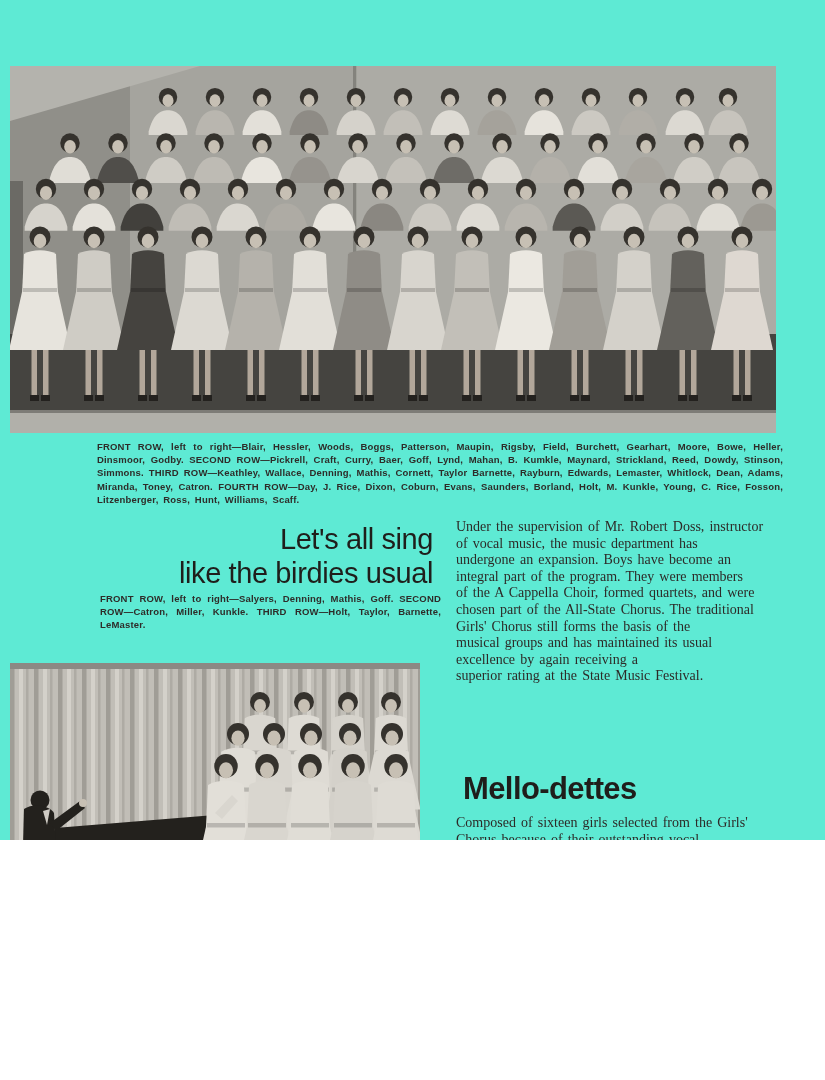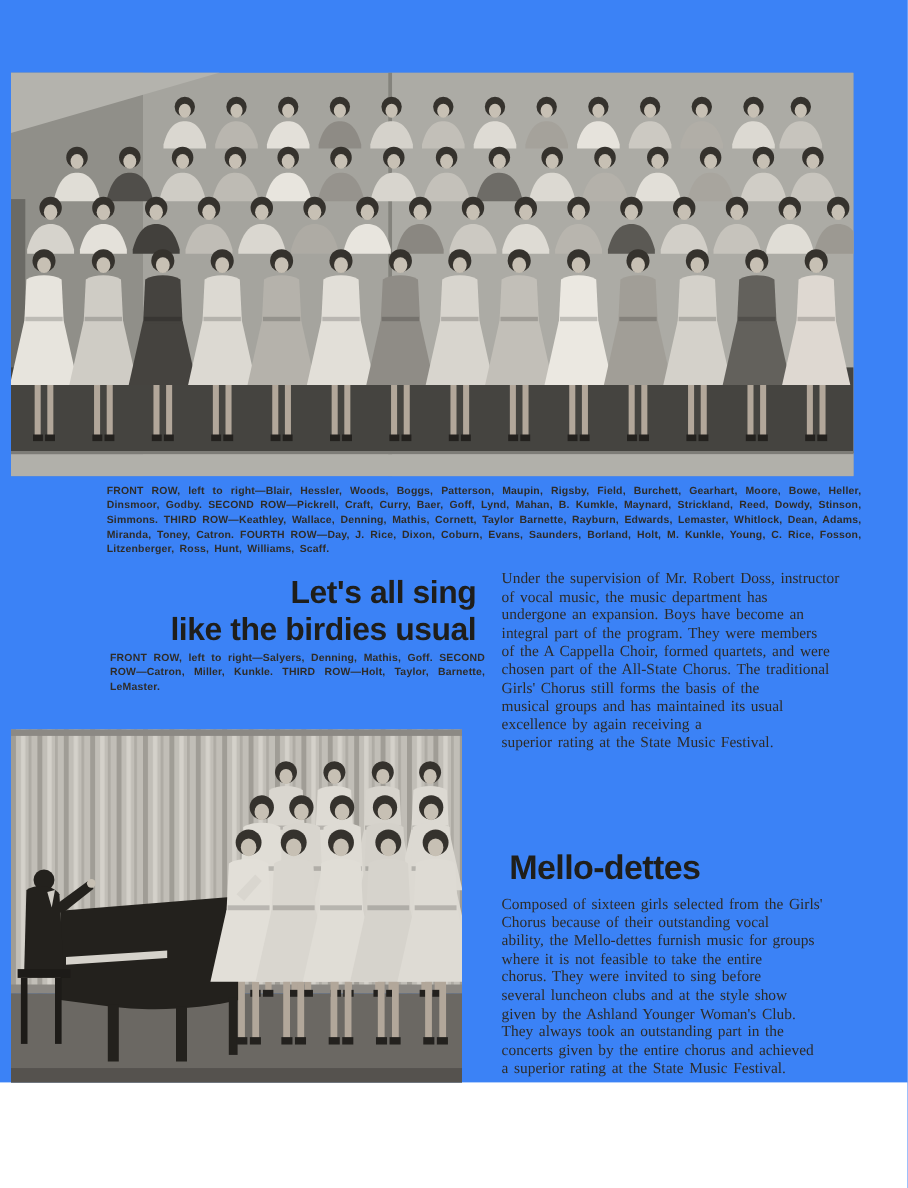--- a/index.html
+++ b/index.html
@@ -1,19 +1,19 @@
 <!DOCTYPE html>
 <html><head>
 <meta charset="utf-8">
 <style>
   html,body { margin:0; padding:0; }
   .page {
     position: relative;
-    width: 825px; height: 984px;
-    background: #3b82f6;
+    width: 825px; height: 840px;
+    background: #5eead4;
     font-family: "Liberation Sans", sans-serif;
     overflow: hidden;
   }
   .photo { position: absolute; display: block; }
   .photo svg { display: block; }
 
   .caption {
     position: absolute;
     font-family: "Liberation Sans", sans-serif;
     font-weight: 700;
@@ -25,21 +25,21 @@
     text-align: justify;
     text-align-last: left;
   }
   .caption-top  { left: 97px;  top: 440px; width: 686px; }
   .caption-small{ left: 100px; top: 592px; width: 341px; }
 
   .heading-left {
     position: absolute;
     left: 95px; top: 522px; width: 338px;
     text-align: right;
-    font-weight: 700;
+    font-weight: 400;
     font-size: 29px;
     line-height: 34px;
     letter-spacing: -0.4px;
     color: #1f1e1b;
   }
 
   .bodytext {
     position: absolute;
     margin: 0;
     font-family: "Liberation Serif", serif;

